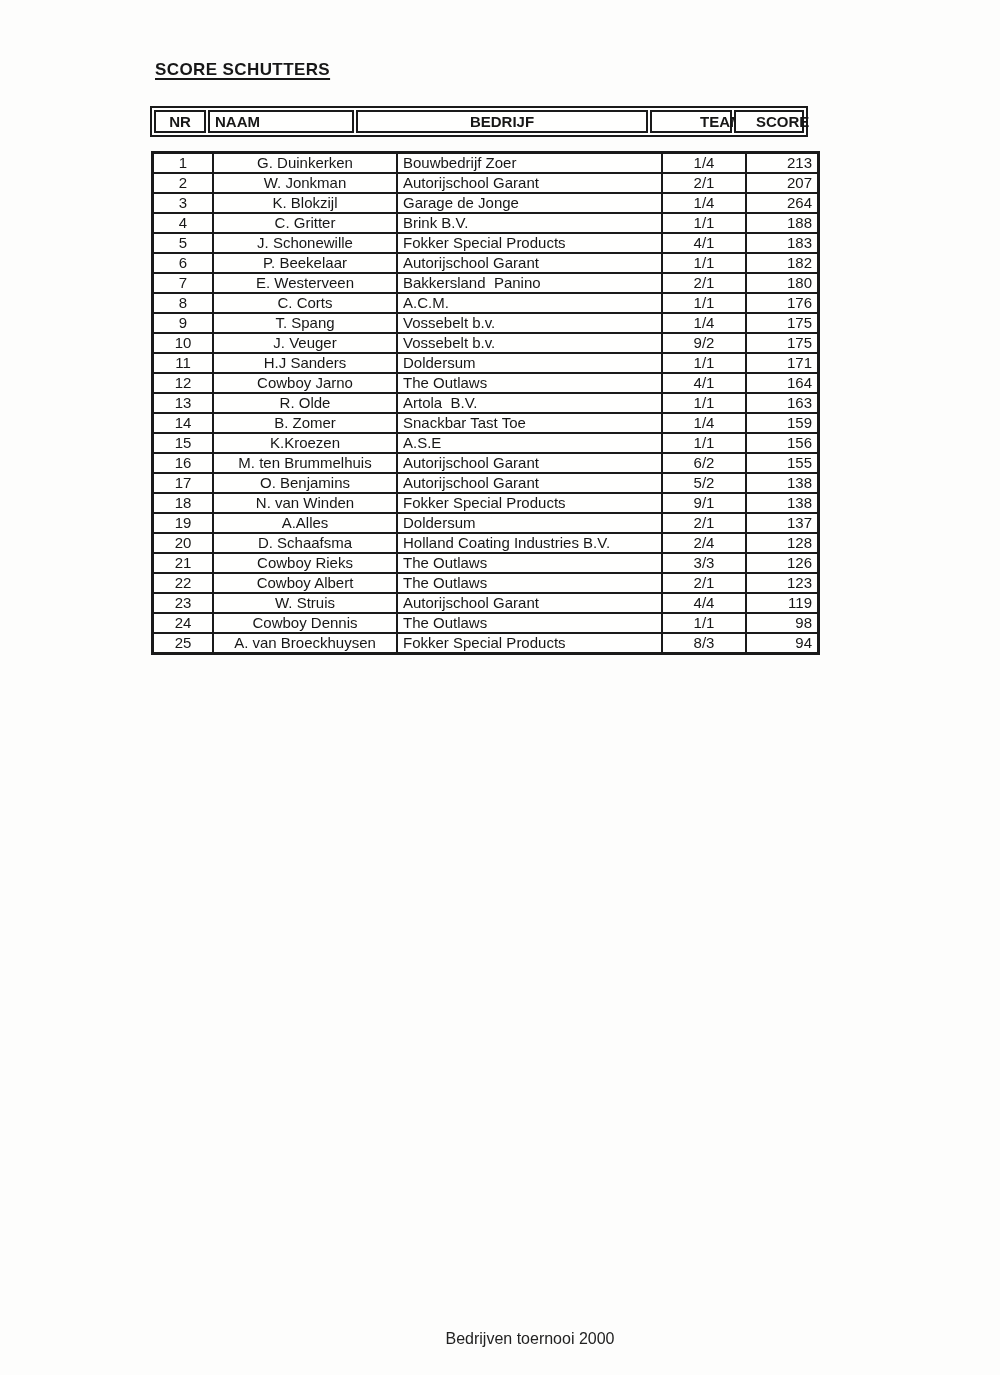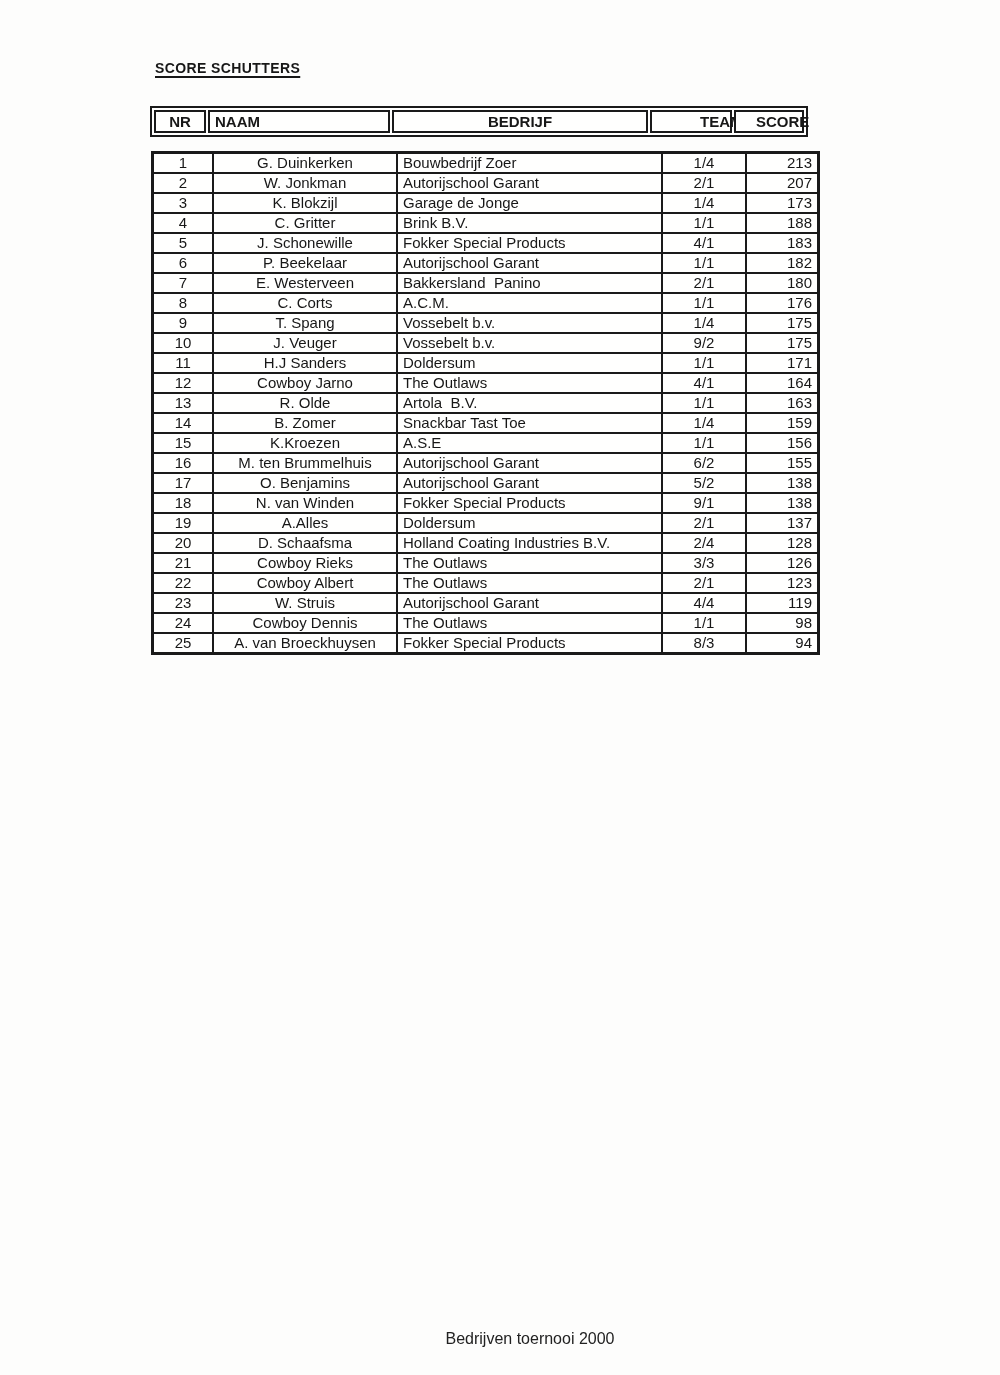--- a/index.html
+++ b/index.html
@@ -13,21 +13,21 @@
     height: 1375px;
     background: #fdfdfc;
     font-family: "Liberation Sans", sans-serif;
     color: #171717;
     overflow: hidden;
   }
   .title {
     position: absolute;
     left: 155px;
     top: 60px;
-    font-size: 14px;
+    font-size: 17px;
     font-weight: bold;
     letter-spacing: 0.4px;
     text-decoration: underline;
     text-underline-offset: 3px;
     text-decoration-thickness: 2px;
   }
   
   .header-strip {
     position: absolute;
     left: 150px;
@@ -44,21 +44,21 @@
     box-sizing: border-box;
     border: 2px solid #1a1a1a;
     font-weight: bold;
     font-size: 15px;
     line-height: 17px;
     padding: 1px 5px;
     white-space: nowrap;
     background: #fffffe;
   }
   .hcell.c-nr     { width: 52px;  text-align: center; }
-  .hcell.c-naam   { width: 182px; text-align: left; }
+  .hcell.c-naam   { width: 146px; text-align: left; }
   .hcell.c-bedrijf{ flex: 1;      text-align: center; }
   .hcell.c-team   { width: 82px;  text-align: center; padding-left: 48px; }
   .hcell.c-score  { width: 70px;  text-align: center; padding-left: 20px; }
 
   
   table.score {
     position: absolute;
     left: 151px;
     top: 151px;
     width: 657px;
@@ -123,21 +123,21 @@
           <td class="col-naam">W. Jonkman</td>
           <td class="col-bedrijf">Autorijschool Garant</td>
           <td class="col-team">2/1</td>
           <td class="col-score">207</td>
         </tr>
         <tr>
           <td class="col-nr">3</td>
           <td class="col-naam">K. Blokzijl</td>
           <td class="col-bedrijf">Garage de Jonge</td>
           <td class="col-team">1/4</td>
-          <td class="col-score">173</td>
+          <td class="col-score">264</td>
         </tr>
         <tr>
           <td class="col-nr">4</td>
           <td class="col-naam">C. Gritter</td>
           <td class="col-bedrijf">Brink B.V.</td>
           <td class="col-team">1/1</td>
           <td class="col-score">188</td>
         </tr>
         <tr>
           <td class="col-nr">5</td>

